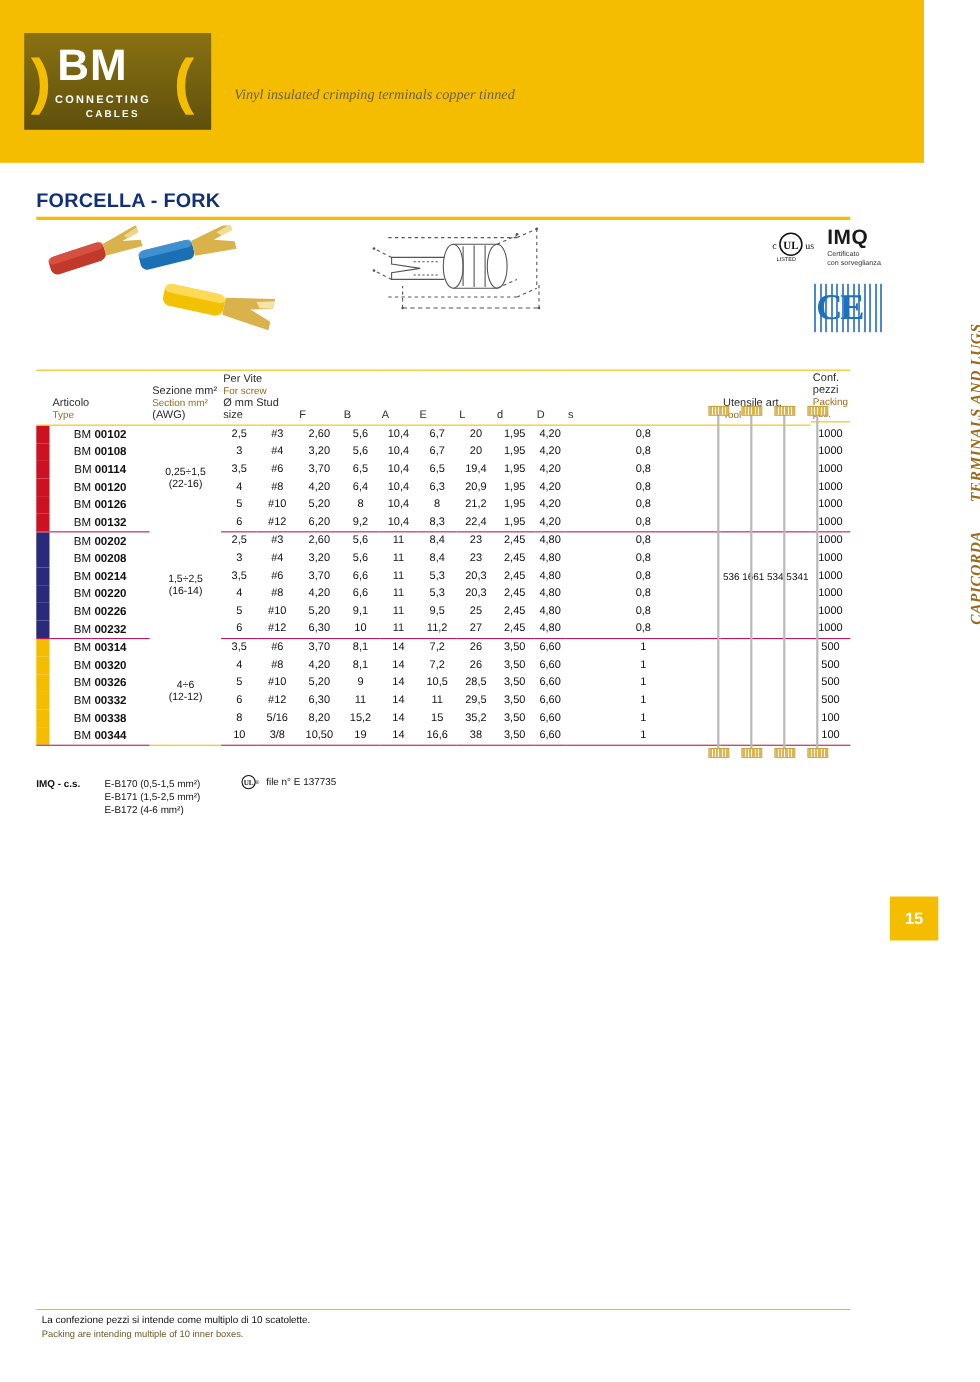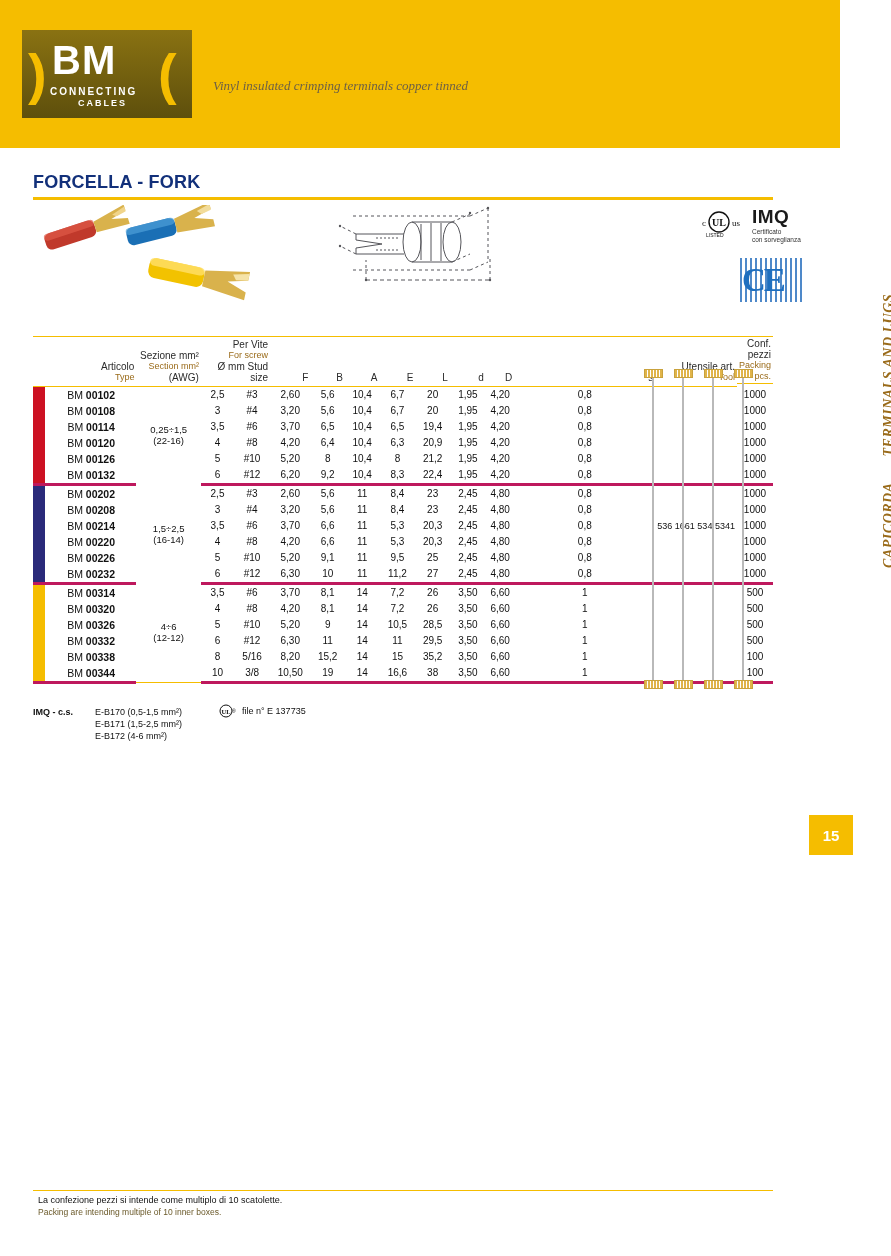--- a/index.html
+++ b/index.html
@@ -201,21 +201,21 @@
     border-collapse: collapse;
     width: 740px;
     font-size: 10px;
     color: #111;
   }
   table.spec th {
     font-weight: normal;
     padding: 1px 2px;
     line-height: 11px;
     vertical-align: bottom;
-    text-align: right;
+    text-align: left;
   }
   table.spec th .it { color: #2b2b2b; font-size: 10px; }
   table.spec th .en { color: #9a6b1a; font-size: 9px; font-style: normal; }
   .thead-rule-top { border-top: 1.5px solid #f5bd00; }
   .thead-rule-bot { border-bottom: 1.5px solid #f5bd00; }
 
   table.spec td {
     padding: 0 2px;
     height: 16px;
     text-align: center;
@@ -234,21 +234,21 @@
   }
   .sw {
     display: block;
     width: 12px;
     height: 16px;
   }
   .sec-cell {
     font-size: 9.5px;
     line-height: 11px;
   }
-  .grp-end td { border-bottom: 3px solid #be185d; }
+  .grp-end td { border-bottom: 1px solid #be185d; }
   .table-bottom { border-bottom: 1.5px solid #f5bd00; }
 
   .tool-col { position: relative; }
   .tool-label {
     font-size: 9px;
   }
 
   
   .tools-overlay {
     position: absolute;

